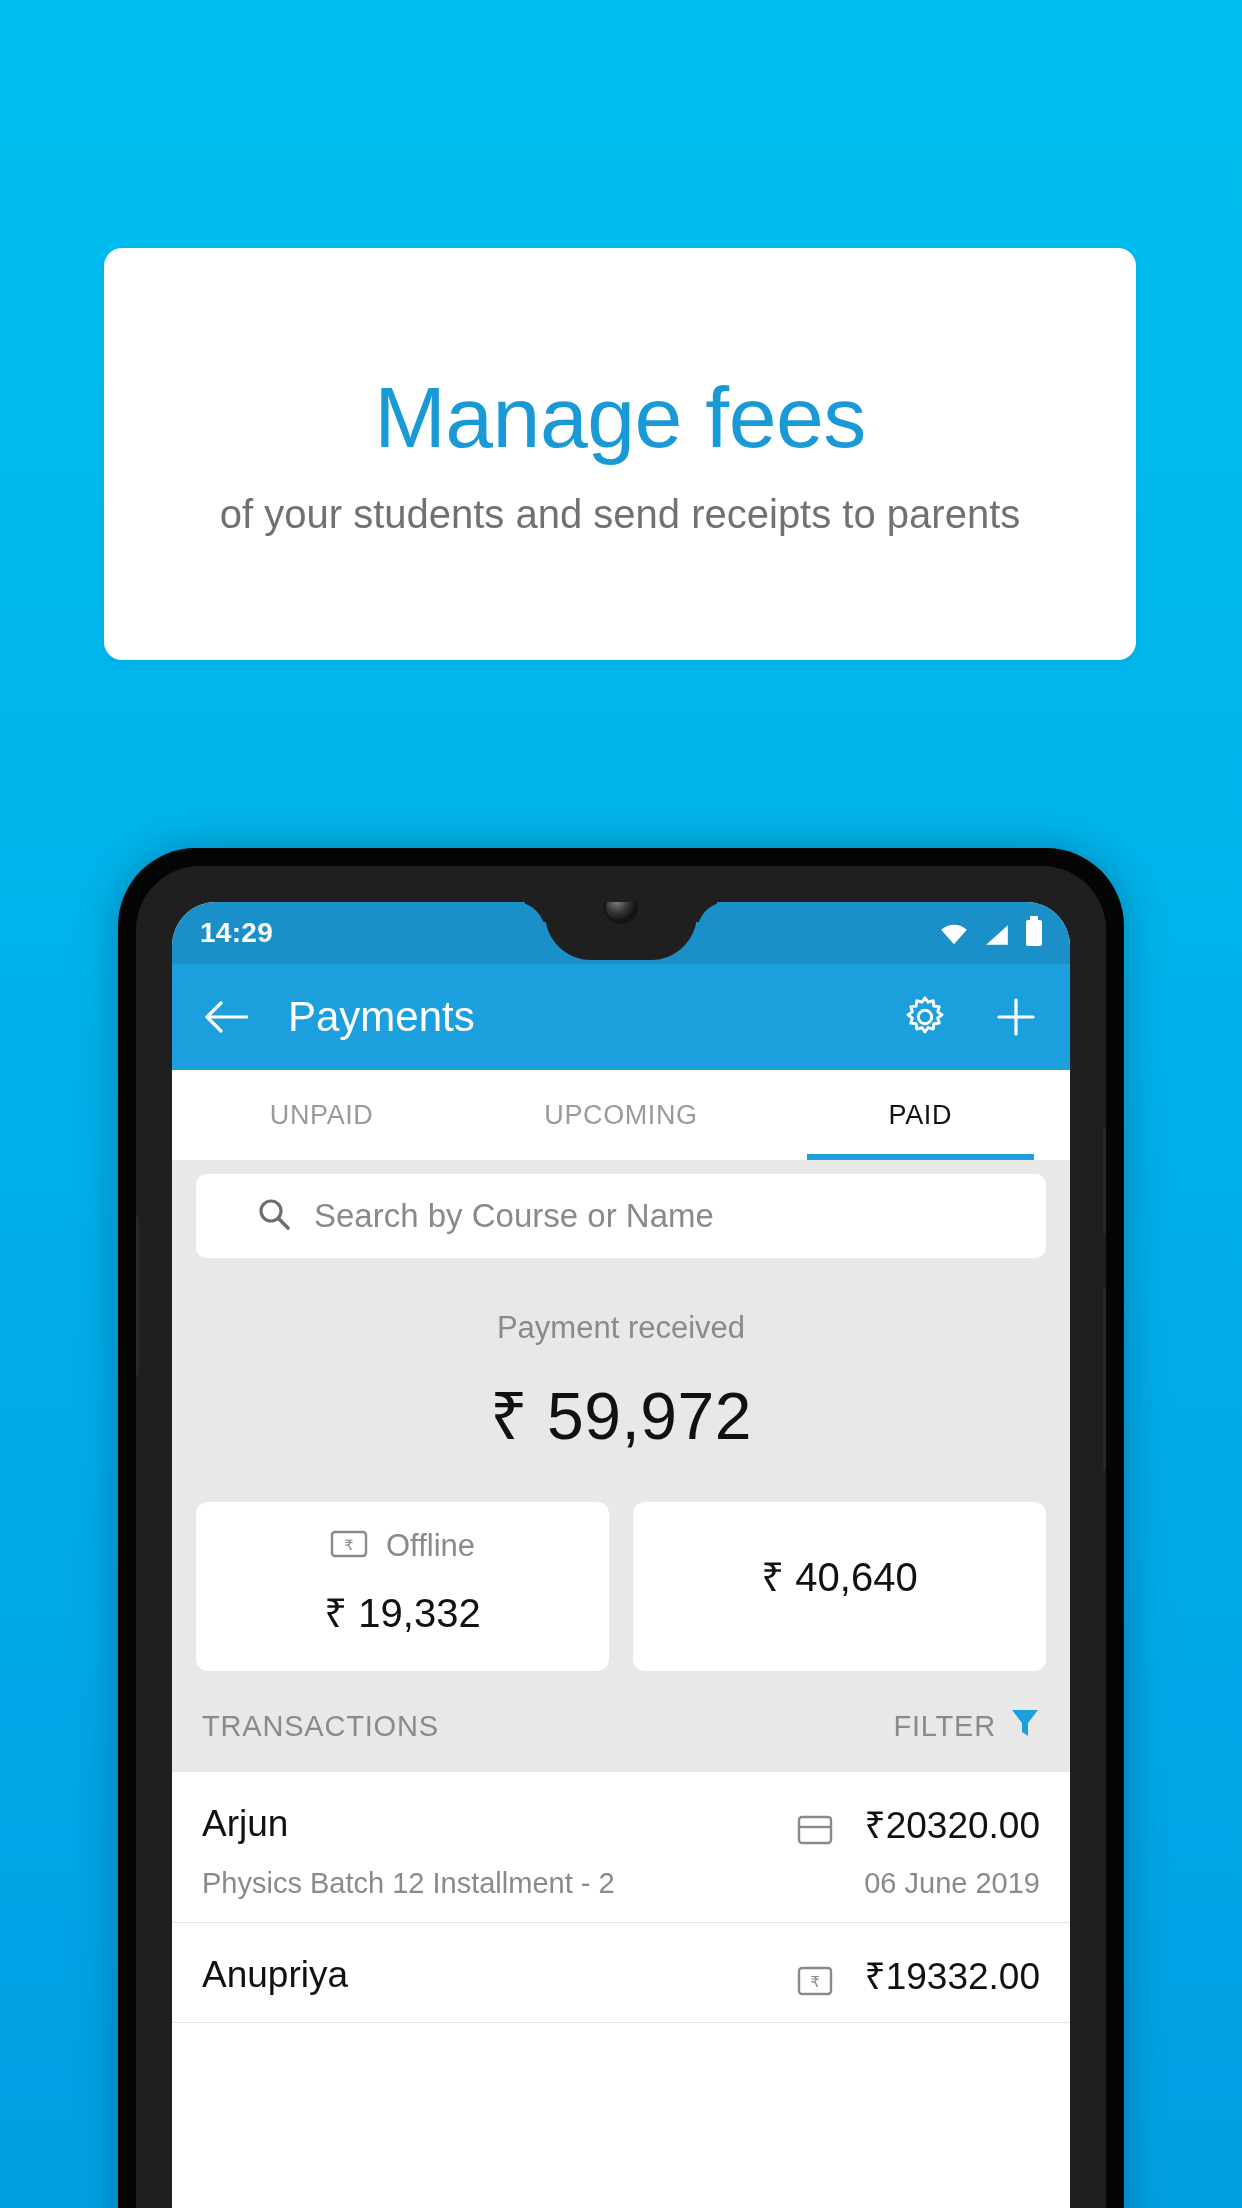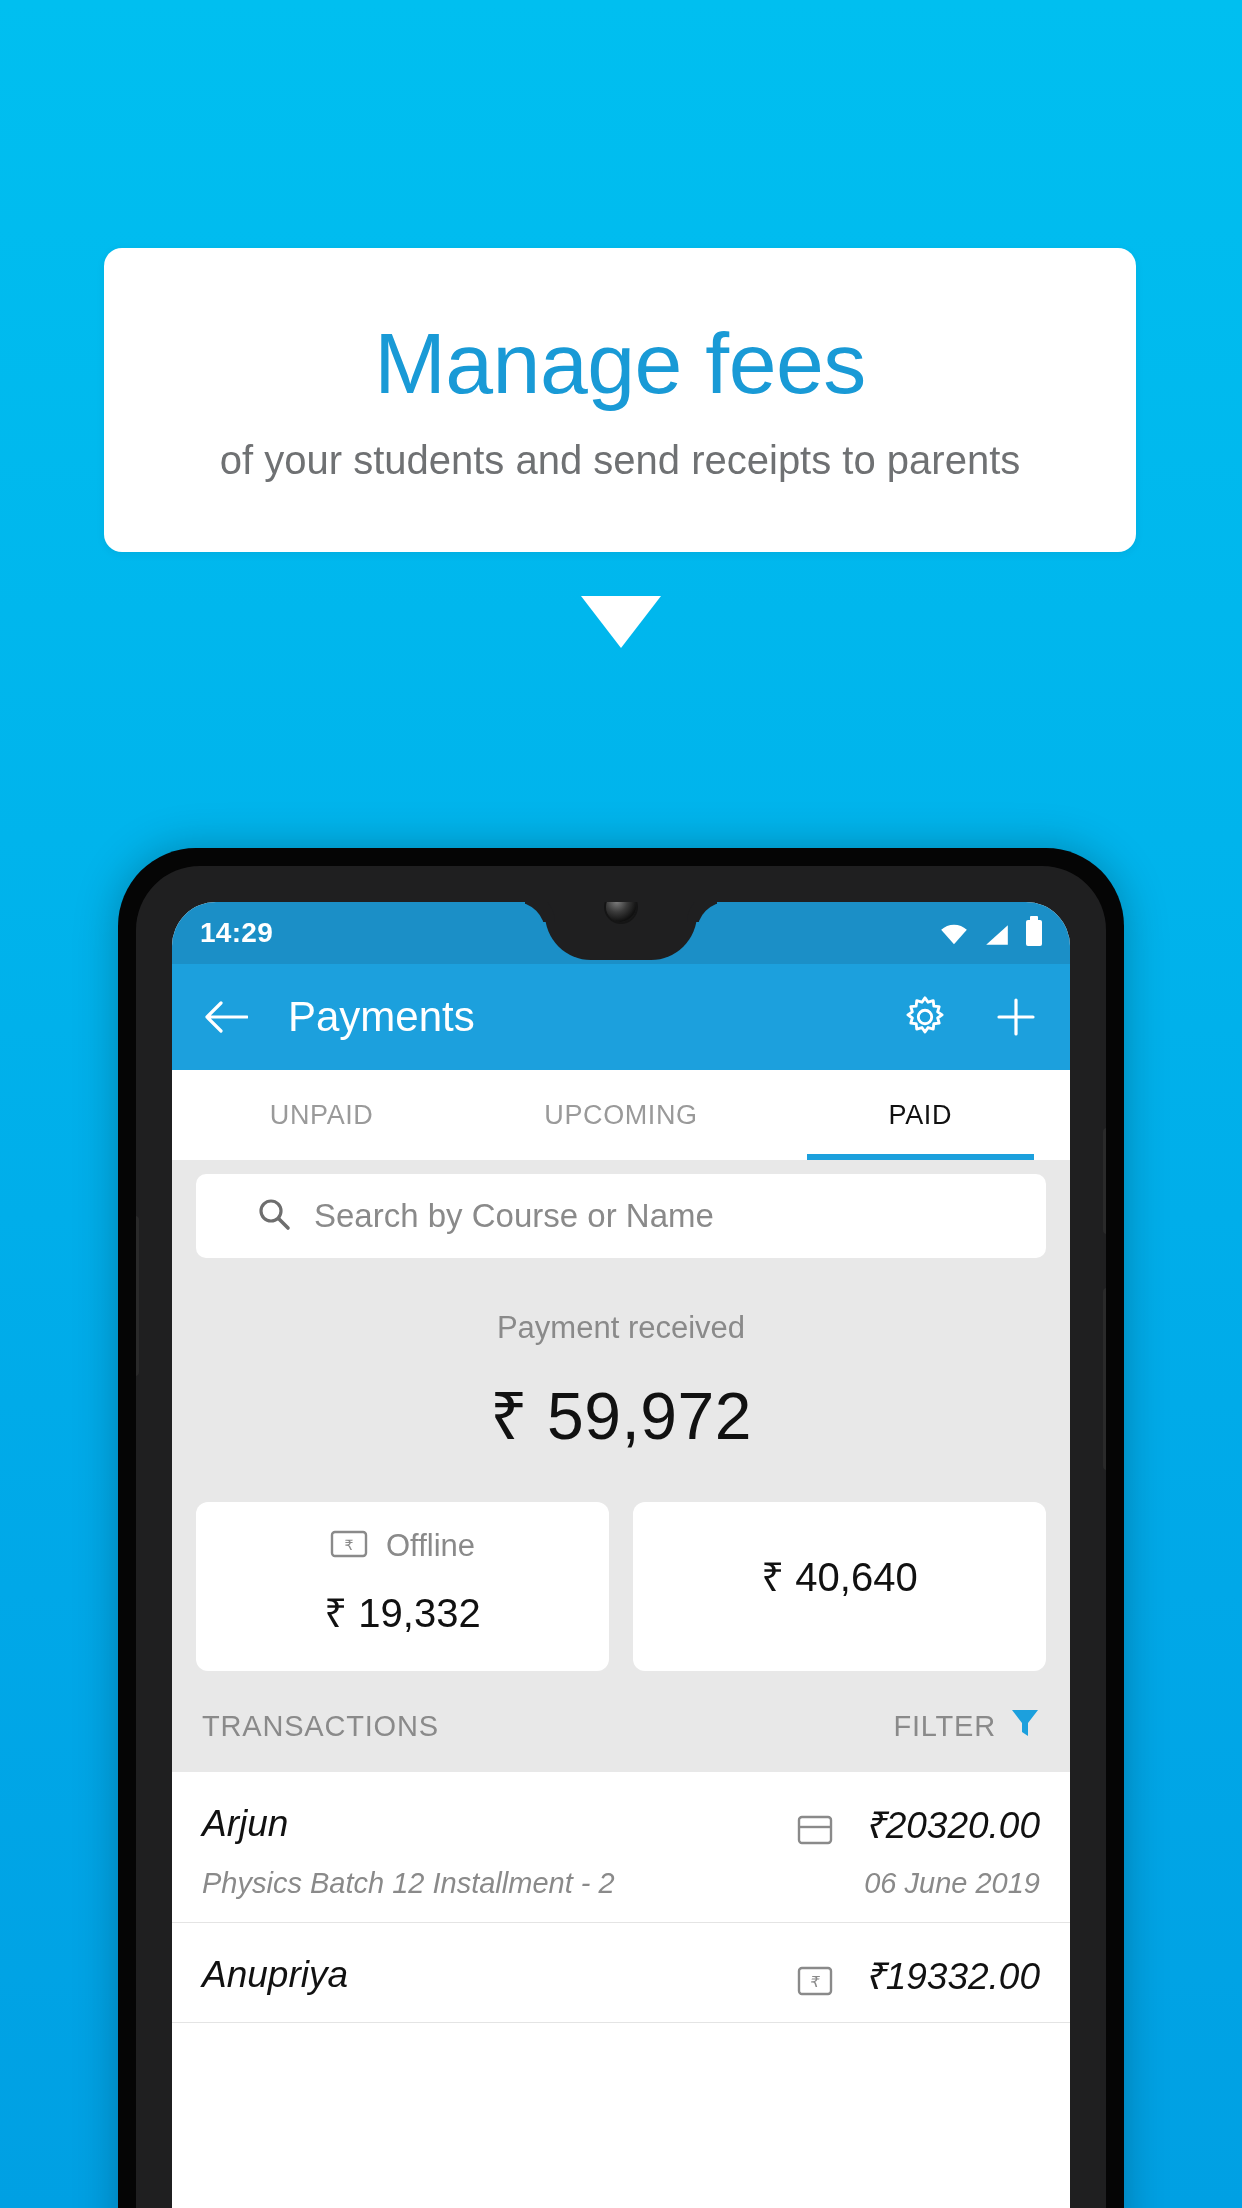--- a/index.html
+++ b/index.html
@@ -10,21 +10,21 @@
   }
   body {
     background:linear-gradient(180deg,#00bff0 0%,#00b4ec 38%,#00a8e8 72%,#00a0e3 100%);
     position:relative;
   }
 
   
   .bubble {
     position:absolute;
     left:104px; top:248px;
-    width:1032px; height:304px;
+    width:1032px; height:412px;
     background:#ffffff;
     border-radius:18px;
     box-shadow:0 2px 10px rgba(0,0,0,0.06);
     display:flex; flex-direction:column;
     align-items:center; justify-content:center;
   }
   .bubble-title {
     color:#199ad6;
     font-size:86px;
     font-weight:400;
@@ -237,21 +237,21 @@
     display:flex; align-items:center; justify-content:space-between;
     padding:36px 30px 26px;
   }
   .txhead-left { color:#8a8a8a; font-size:29px; letter-spacing:0.8px; }
   .txhead-right {
     display:flex; align-items:center; gap:14px;
     color:#8a8a8a; font-size:29px; letter-spacing:0.8px;
   }
 
   .txlist { background:#ffffff; }
-  .txrow { padding:26px 30px 22px; border-bottom:1px solid #e4e4e4;font-style:italic; }
+  .txrow { padding:26px 30px 22px; border-bottom:1px solid #e4e4e4; }
   .txrow-top {
     display:flex; align-items:center; justify-content:space-between;
   }
   .tx-name { font-size:37px; color:#111111; }
   .tx-amt-wrap { display:flex; align-items:flex-end; gap:32px; }
   .tx-amt { font-size:37px; color:#111111; }
   .txrow-bot {
     display:flex; align-items:center; justify-content:space-between;
     margin-top:18px;
   }

